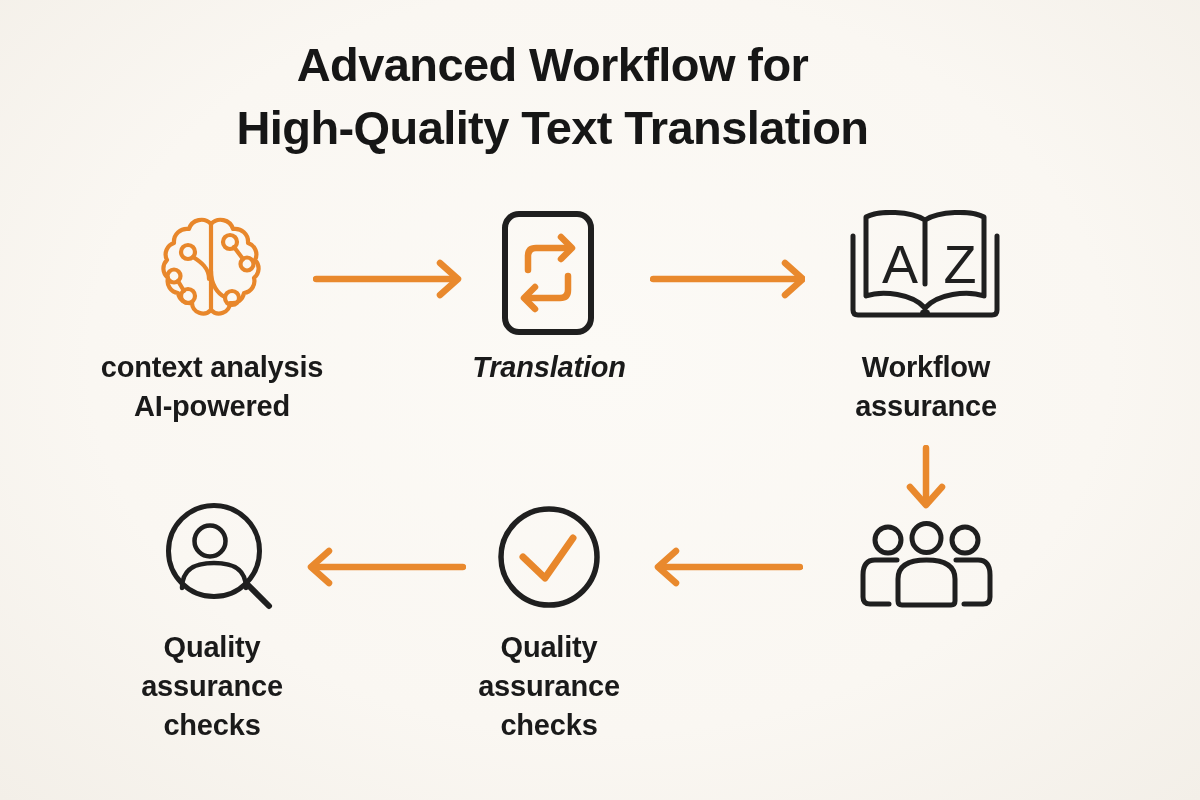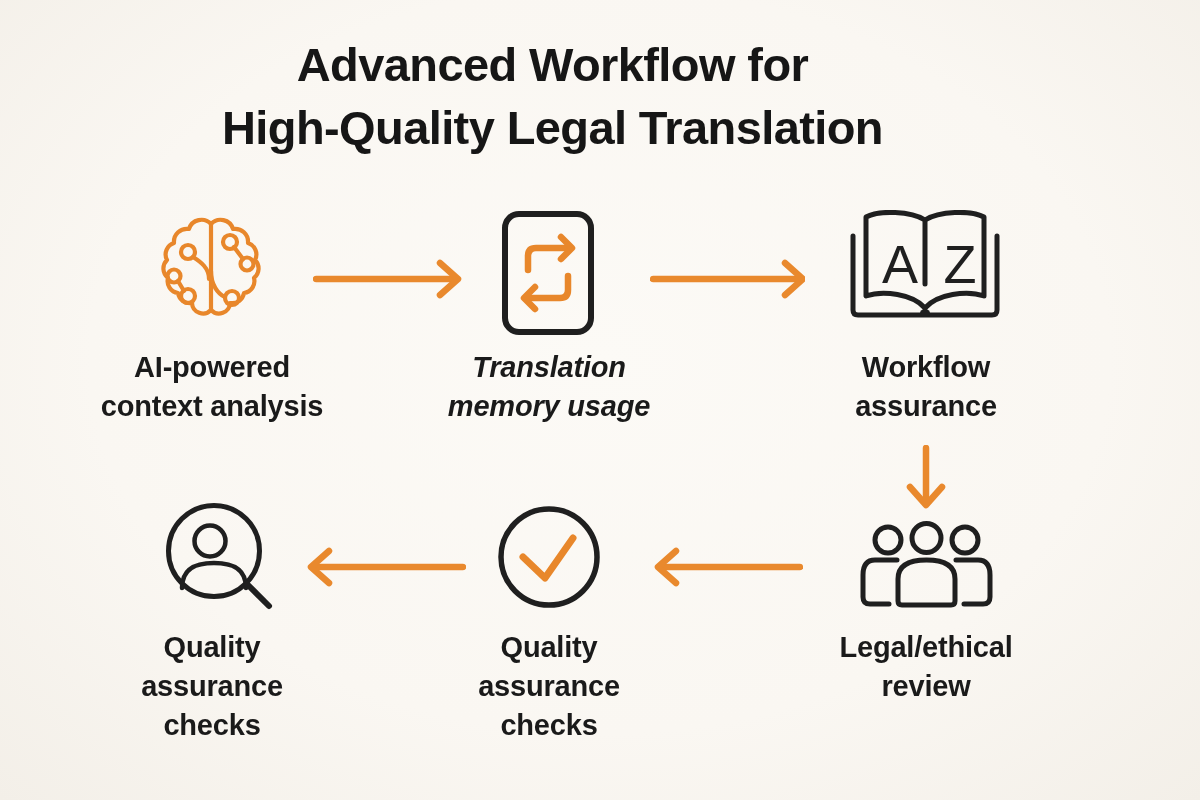--- a/index.html
+++ b/index.html
@@ -31,21 +31,21 @@
   .org{stroke:#E8872B; fill:none;}
   .arrow-line{stroke:#E9892D; stroke-width:6.5; stroke-linecap:round; stroke-linejoin:round; fill:none;}
 </style>
 </head>
 <body>
 
 <div class="canvas">
 
   <h1 class="title" style="margin:0;">
     <span>Advanced Workflow for</span>
-    <span>High-Quality Legal Translation</span>
+    <span>High-Quality Text Translation</span>
   </h1>
 
   <svg class="abs" style="left:151px;top:213px;" width="120" height="120" viewBox="0 0 120 120">
     <path class="org" stroke-width="4.2" stroke-linejoin="round" d="M60 11 a13 13 0 0 1 22 5 a13 13 0 0 1 15 14 a12 12 0 0 1 7 17 a12 12 0 0 1 -1 18 a12 12 0 0 1 -10 15 a12 12 0 0 1 -14 10 a11 11 0 0 1 -19 7 a11 11 0 0 1 -19 -7 a12 12 0 0 1 -14 -10 a12 12 0 0 1 -10 -15 a12 12 0 0 1 -1 -18 a12 12 0 0 1 7 -17 a13 13 0 0 1 15 -14 a13 13 0 0 1 22 -5 Z"></path>
     <path class="org" stroke-width="4.2" stroke-linecap="round" d="M60 12 L60 96"></path>
     <path class="org" stroke-width="4.2" stroke-linecap="round" d="M42 44 C50 49 58 55 58 66"></path>
     <path class="org" stroke-width="4.2" stroke-linecap="round" d="M60 58 C60 72 67 81 74 84"></path>
     <path class="org" stroke-width="4.2" stroke-linecap="round" d="M27 68 L33 78"></path>
     <path class="org" stroke-width="4.2" stroke-linecap="round" d="M83 34 L92 46"></path>
     <circle class="org" stroke-width="4.2" cx="37" cy="39" r="7"></circle>
@@ -113,36 +113,31 @@
   </svg>
 
   <svg class="abs" style="left:160px;top:500px;" width="115" height="115" viewBox="0 0 115 115">
     <circle class="ink" stroke-width="5" cx="54" cy="51" r="45.5"></circle>
     <circle class="ink" stroke-width="4.5" cx="50" cy="41" r="15.5"></circle>
     <path class="ink" stroke-width="4.5" stroke-linecap="round" d="M22 88 C22 68 36 63 54 63 C72 63 86 68 86 88"></path>
     <path class="ink" stroke-width="6" stroke-linecap="round" d="M87 84 L109 106"></path>
   </svg>
 
   <div class="step-label" style="left:62px;top:348px;">
+    <span>context analysis</span>
     <span>AI-powered</span>
-    <span>context analysis</span>
   </div>
   <div class="step-label" style="left:399px;top:348px;font-style:italic;">
     <span>Translation</span>
-    <span>memory usage</span>
   </div>
   <div class="step-label" style="left:776px;top:348px;">
     <span>Workflow</span>
     <span>assurance</span>
   </div>
 
-  <div class="step-label" style="left:776px;top:628px;">
-    <span>Legal/ethical</span>
-    <span>review</span>
-  </div>
   <div class="step-label" style="left:399px;top:628px;">
     <span>Quality</span>
     <span>assurance</span>
     <span>checks</span>
   </div>
   <div class="step-label" style="left:62px;top:628px;">
     <span>Quality</span>
     <span>assurance</span>
     <span>checks</span>
   </div>

